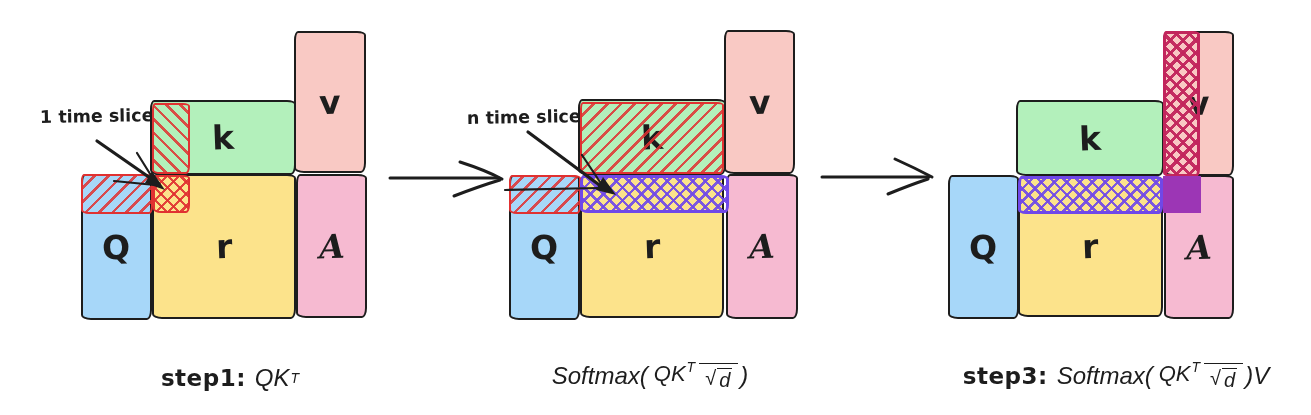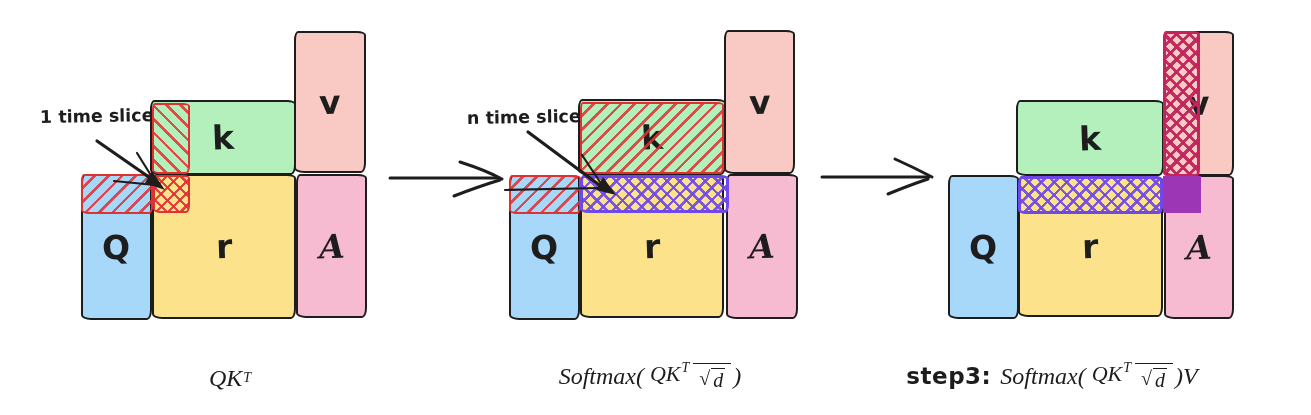--- a/index.html
+++ b/index.html
@@ -33,21 +33,21 @@
      repeating-linear-gradient(135deg,transparent 0,transparent 6.5px,rgba(112,72,232,.9) 6.5px,rgba(112,72,232,.9) 9px);}
   .h-cross-crimson{background-image:
      repeating-linear-gradient(45deg,transparent 0,transparent 6px,rgba(194,37,92,.95) 6px,rgba(194,37,92,.95) 9px),
      repeating-linear-gradient(135deg,transparent 0,transparent 6px,rgba(194,37,92,.95) 6px,rgba(194,37,92,.95) 9px);}
   .solid-purple{background:#9c36b5;border:none;}
 
   
   .anno{position:absolute;font-size:17.5px;font-weight:600;white-space:nowrap;transform:rotate(-1deg);}
   .caption{position:absolute;display:flex;align-items:center;justify-content:center;gap:9px;height:72px;}
   .step{font-size:23px;font-weight:700;letter-spacing:.5px;}
-  .math{font-family:Liberation Serif, serif;font-style:italic;font-size:24px;display:inline-flex;align-items:center;}
+  .math{font-family:Liberation Sans, sans-serif;font-style:italic;font-size:24px;display:inline-flex;align-items:center;}
   .math sup{font-size:14px;font-style:italic;vertical-align:super;line-height:0;margin-left:1px;}
   .frac{display:inline-flex;flex-direction:row;align-items:flex-start;margin:0 2px;line-height:1;}
   .frac .num{font-size:22px;padding:0 4px 3px 4px;}
   .frac .den{font-size:20px;border-top:1.8px solid #1d1d1d;padding:4px 6px 0 6px;display:inline-flex;}
   .frac .den .dbar{border-top:1.6px solid #1d1d1d;padding:1px 2px 0 2px;margin-left:1px;}
 
   svg.arrows{position:absolute;left:0;top:0;z-index:30;pointer-events:none;}
   .z1{z-index:1}.z2{z-index:10}.z3{z-index:20}
 </style>
 </head>
@@ -69,20 +69,21 @@
   </div>
   <div class="block c-rose z1" style="left:296px;top:174px;width:71px;height:144px">
     <span class="blabel script">A</span>
   </div>
   <div class="overlay bd-red h-back-red z2" style="left:152px;top:103px;width:38px;height:71px"></div>
   <div class="overlay bd-red h-fwd-red z2" style="left:81px;top:174px;width:72px;height:40px"></div>
   <div class="overlay bd-red h-cross-red z2" style="left:153px;top:175px;width:37px;height:38px"></div>
   <div class="anno" style="left:40px;top:106px">1 time slice</div>
 
   <div class="caption" style="left:70px;top:342px;width:320px">
+    <span class="step">step1:</span>
     <span class="math">
         <span>QK</span>
         <sup>T</sup>
       </span>
   </div>
 
   <div class="block c-salmon z1" style="left:724px;top:30px;width:71px;height:144px">
     <span class="blabel">v</span>
   </div>
   <div class="block c-green z1" style="left:578px;top:99px;width:148px;height:76px">
@@ -128,21 +129,21 @@
   <div class="block c-yellow z1" style="left:1018px;top:176px;width:145px;height:141px">
     <span class="blabel">r</span>
   </div>
   <div class="block c-rose z1" style="left:1164px;top:175px;width:70px;height:144px">
     <span class="blabel script">A</span>
   </div>
   <div class="overlay bd-crimson h-cross-crimson z2" style="left:1163px;top:31px;width:37px;height:146px"></div>
   <div class="overlay bd-violet h-cross-violet z2" style="left:1018px;top:176px;width:145px;height:38px"></div>
   <div class="overlay solid-purple z3" style="left:1163px;top:176px;width:38px;height:37px"></div>
 
-  <div class="caption" style="left:867px;top:340px;width:370px">
+  <div class="caption" style="left:931px;top:340px;width:370px">
     <span class="step">step3:</span>
     <span class="math">
       <span>Softmax(</span>
         <span class="frac">
           <span class="num"><span>QK</span><sup>T</sup></span>
           <span class="den">
             <span>√</span>
             <span class="dbar">d</span>
           </span>
         </span>

